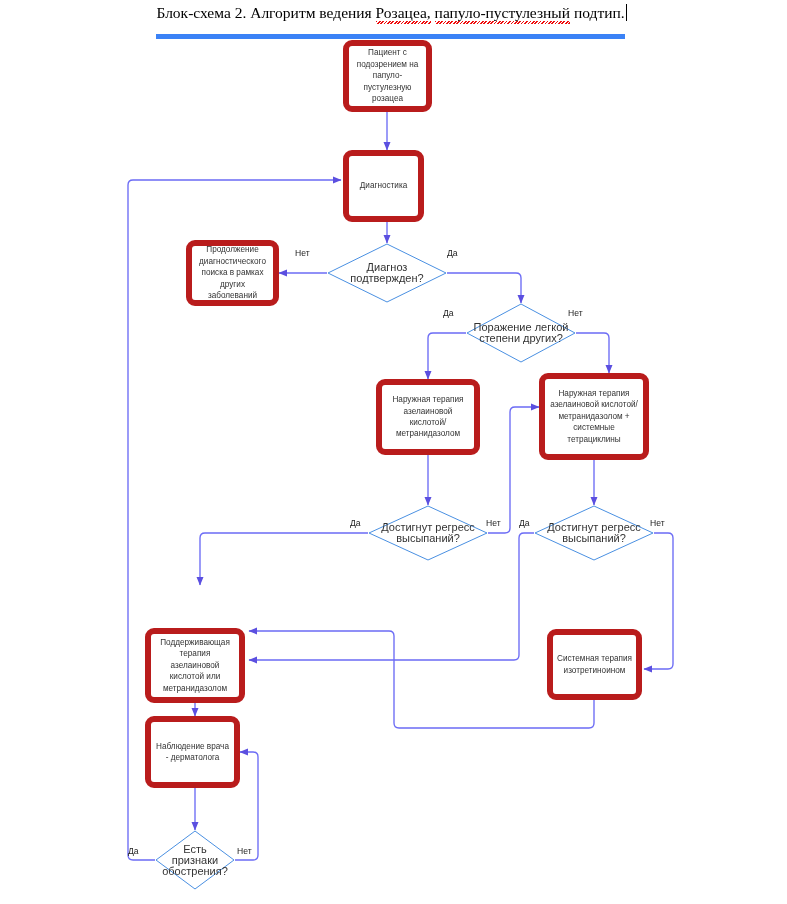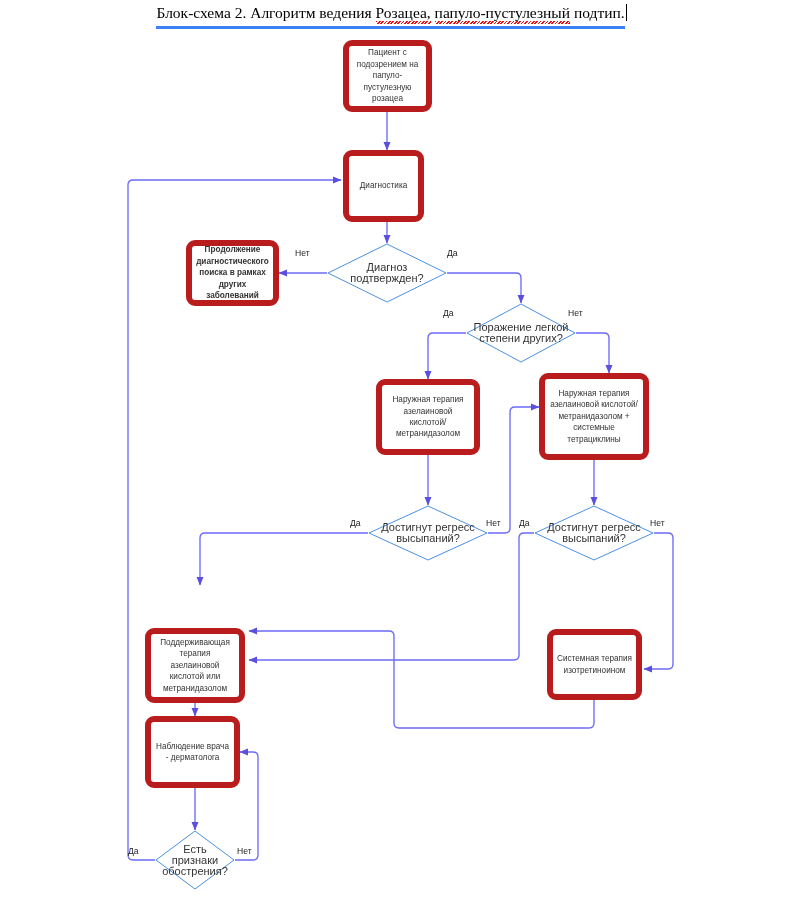--- a/index.html
+++ b/index.html
@@ -3,21 +3,21 @@
 <meta charset="utf-8">
 <style>
   html,body{margin:0;padding:0;background:#ffffff;}
   body{width:787px;height:904px;font-family:"Liberation Sans",sans-serif;position:relative;overflow:hidden;}
 
   #title{
     position:absolute; left:0; top:4px; width:787px;
     text-align:center; font-family:"Liberation Serif",serif;
     font-size:15.5px; color:#000; white-space:nowrap;
   }
-  #title .u{ border-bottom:3px solid #3b82f6; padding-bottom:5px; }
+  #title .u{ border-bottom:5px solid #3b82f6; padding-bottom:13px; }
   #title .sp{ position:relative; }
   #title .sp::after{
     content:""; position:absolute; left:0; right:0; bottom:-3px; height:3px;
     background:
       repeating-linear-gradient(135deg,#e00 0 1.2px,transparent 1.2px 2.4px);
     opacity:.95;
   }
   #title .caret{ border-left:1px solid #000; margin-left:1px; }
 
   #canvas{position:absolute;left:0;top:0;width:787px;height:904px;}
@@ -98,21 +98,21 @@
   <span>Диагностика</span>
 </div>
 
 <div class="dec" style="left:327px;top:243px;width:120px;height:60px;">
   <svg width="120" height="60">
       <polygon points="60,1 119,30 60,59 1,30" fill="#fff" stroke="#4a90e2" stroke-width="1"></polygon>
     </svg>
   <span class="lbl">Диагноз подтвержден?</span>
 </div>
 
-<div class="node" style="left:186px;top:240px;width:93px;height:66px;font-weight:bold;">
+<div class="node" style="left:186px;top:240px;width:93px;height:66px;">
   <span>Продолжение диагностического поиска в рамках других заболеваний</span>
 </div>
 
 <div class="dec" style="left:466px;top:303px;width:110px;height:60px;">
   <svg width="110" height="60">
       <polygon points="55,1 109,30 55,59 1,30" fill="#fff" stroke="#4a90e2" stroke-width="1"></polygon>
     </svg>
   <span class="lbl">Поражение легкой степени других?</span>
 </div>
 

